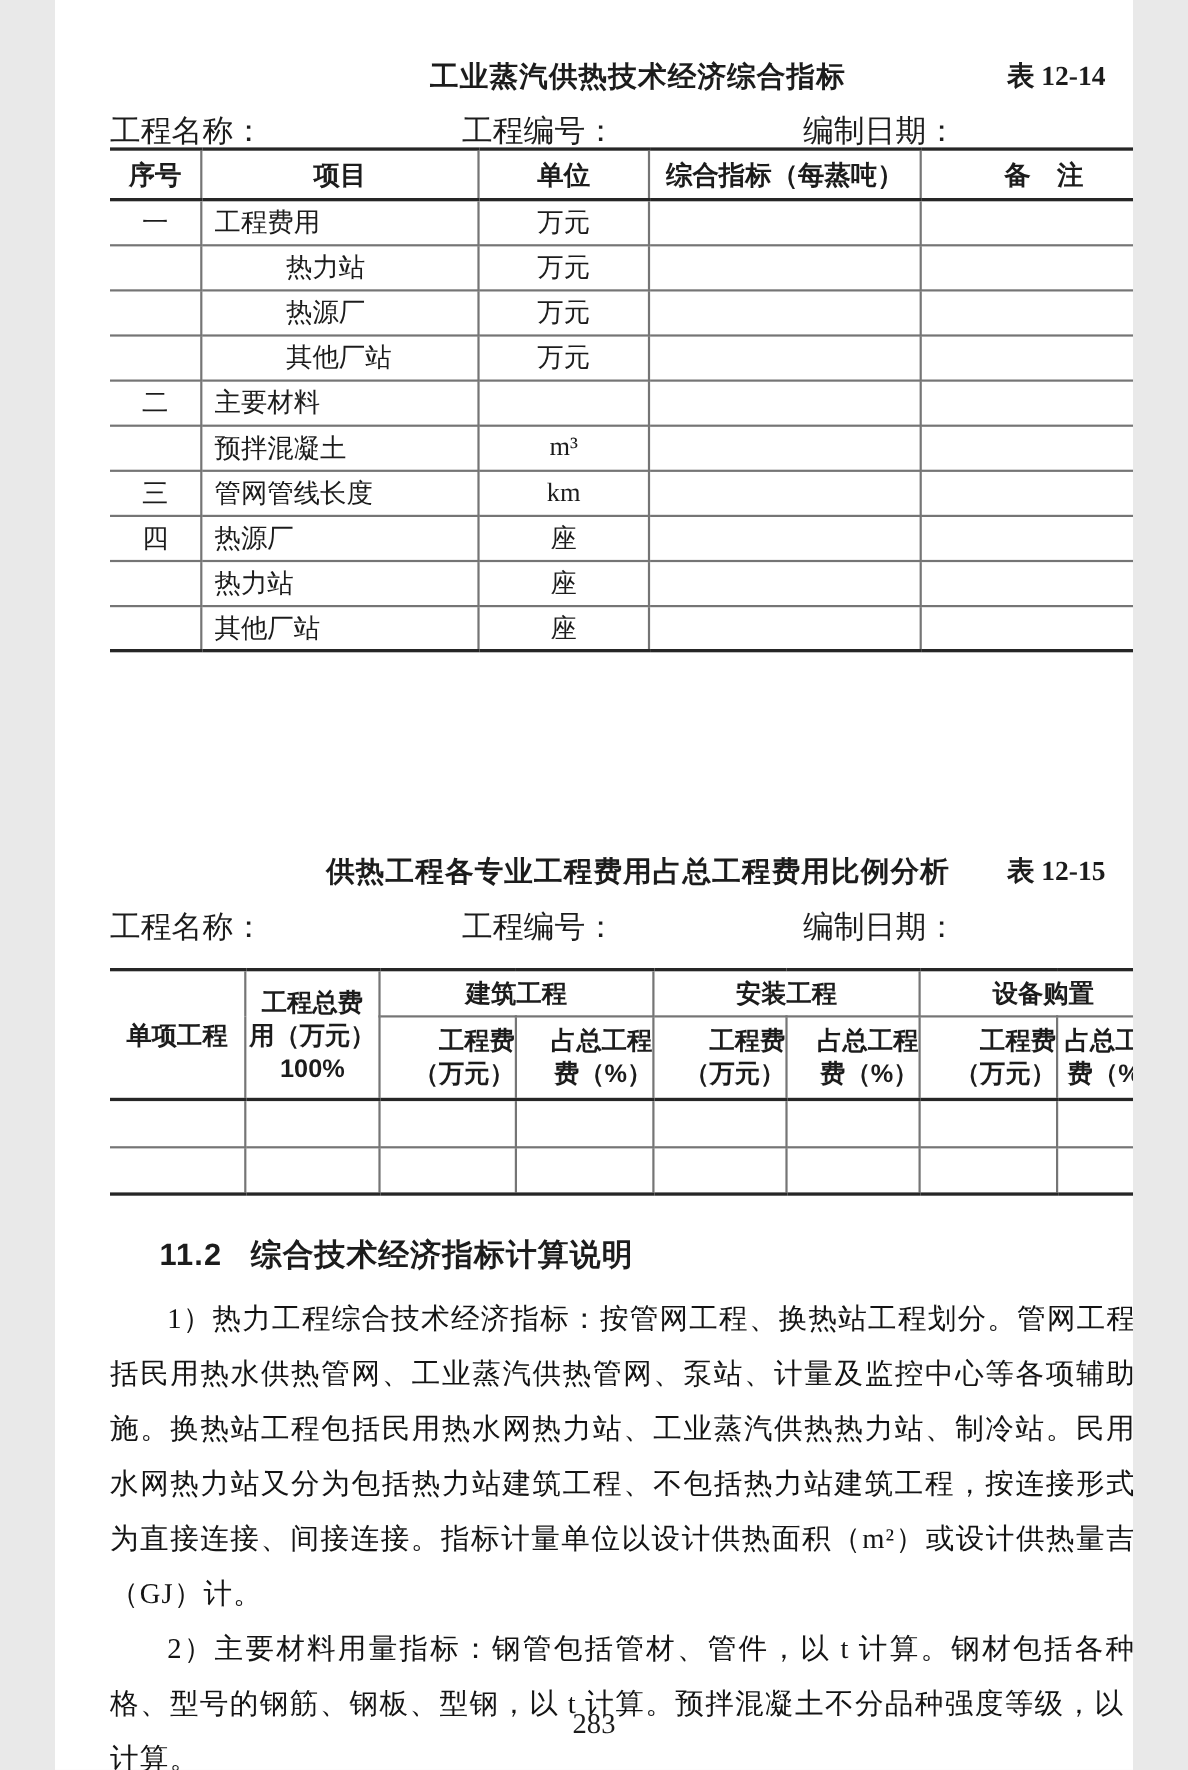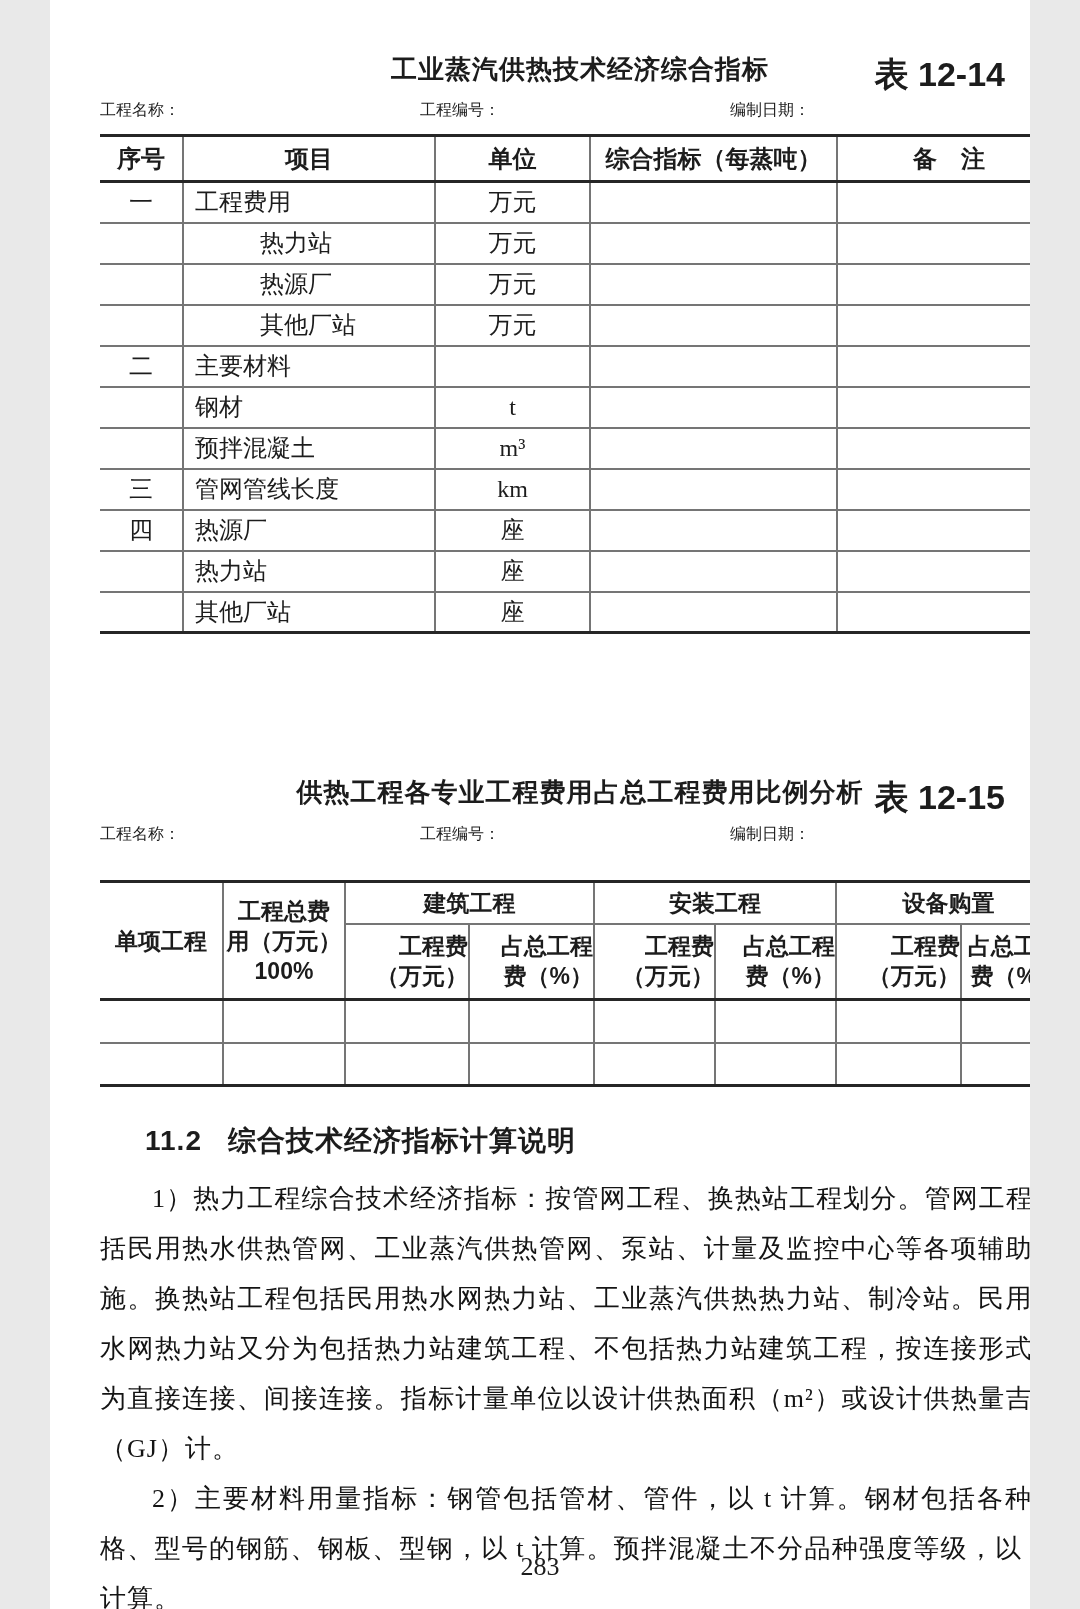--- a/index.html
+++ b/index.html
@@ -17,28 +17,28 @@
 
   
   .title-row { height:36px; }
   .doc-title {
     position:absolute; left:0; right:0; text-align:center;
     font-family:"Liberation Sans","DejaVu Sans",sans-serif;
     font-weight:700; font-size:26px; letter-spacing:1px;
   }
   .table-tag {
     position:absolute; right:55px; top:0;
-    font-family:Liberation Sans, sans-serif;
-    font-weight:700; font-size:34px;
+    font-family:Liberation Serif, serif;
+    font-weight:700; font-size:25px;
   }
   .title1 { top:52px; }
   .title2 { top:775px; }
 
   
-  .meta-row { height:30px; font-size:16px; }
+  .meta-row { height:30px; font-size:28px; }
   .meta1 { top:100px; }
   .meta2 { top:824px; }
   .meta-label { position:absolute; top:0; }
   .meta-label:nth-child(1) { left:0; }
   .meta-label:nth-child(2) { left:320px; }
   .meta-label:nth-child(3) { left:630px; }
 
   
   table { border-collapse:collapse; table-layout:fixed; width:960px; }
   .tbl th, .tbl td {
@@ -157,27 +157,20 @@
             <td class="c-no"></td>
             <td class="c-item indent">其他厂站</td>
             <td class="c-unit">万元</td>
             <td class="c-indicator"></td>
             <td class="c-note"></td>
           </tr>
           <tr>
             <td class="c-no">二</td>
             <td class="c-item">主要材料</td>
             <td class="c-unit"></td>
-            <td class="c-indicator"></td>
-            <td class="c-note"></td>
-          </tr>
-          <tr>
-            <td class="c-no"></td>
-            <td class="c-item">钢材</td>
-            <td class="c-unit">t</td>
             <td class="c-indicator"></td>
             <td class="c-note"></td>
           </tr>
           <tr>
             <td class="c-no"></td>
             <td class="c-item">预拌混凝土</td>
             <td class="c-unit">m³</td>
             <td class="c-indicator"></td>
             <td class="c-note"></td>
           </tr>

